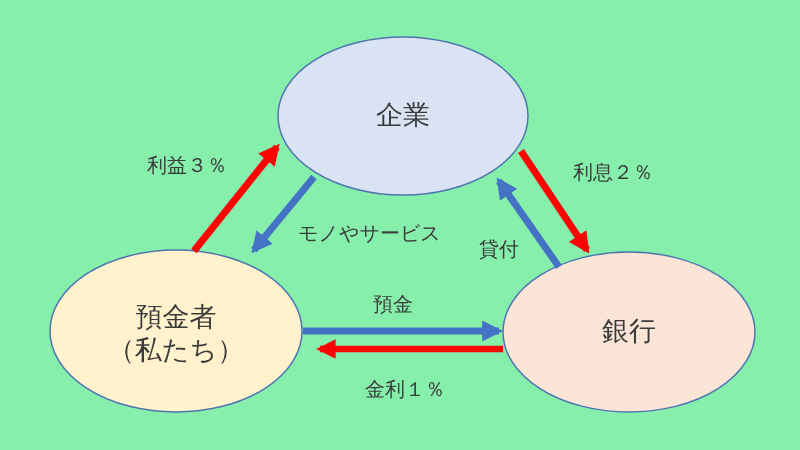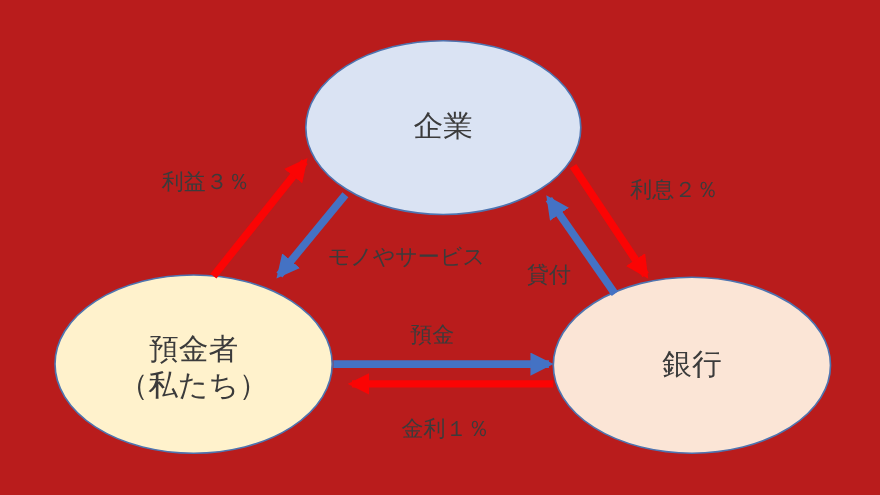--- a/index.html
+++ b/index.html
@@ -4,21 +4,21 @@
 <style>
   html, body {
     margin: 0;
     padding: 0;
     background: #ffffff;
   }
   .stage {
     position: relative;
     width: 800px;
     height: 450px;
-    background: #b91c1c;
+    background: #86efac;
     overflow: hidden;
     font-family: "Liberation Sans", "DejaVu Sans", sans-serif;
   }
   svg { display: block; }
   text {
     font-family: "Liberation Sans", "DejaVu Sans", sans-serif;
   }
   .node-label {
     font-size: 27px;
   }

